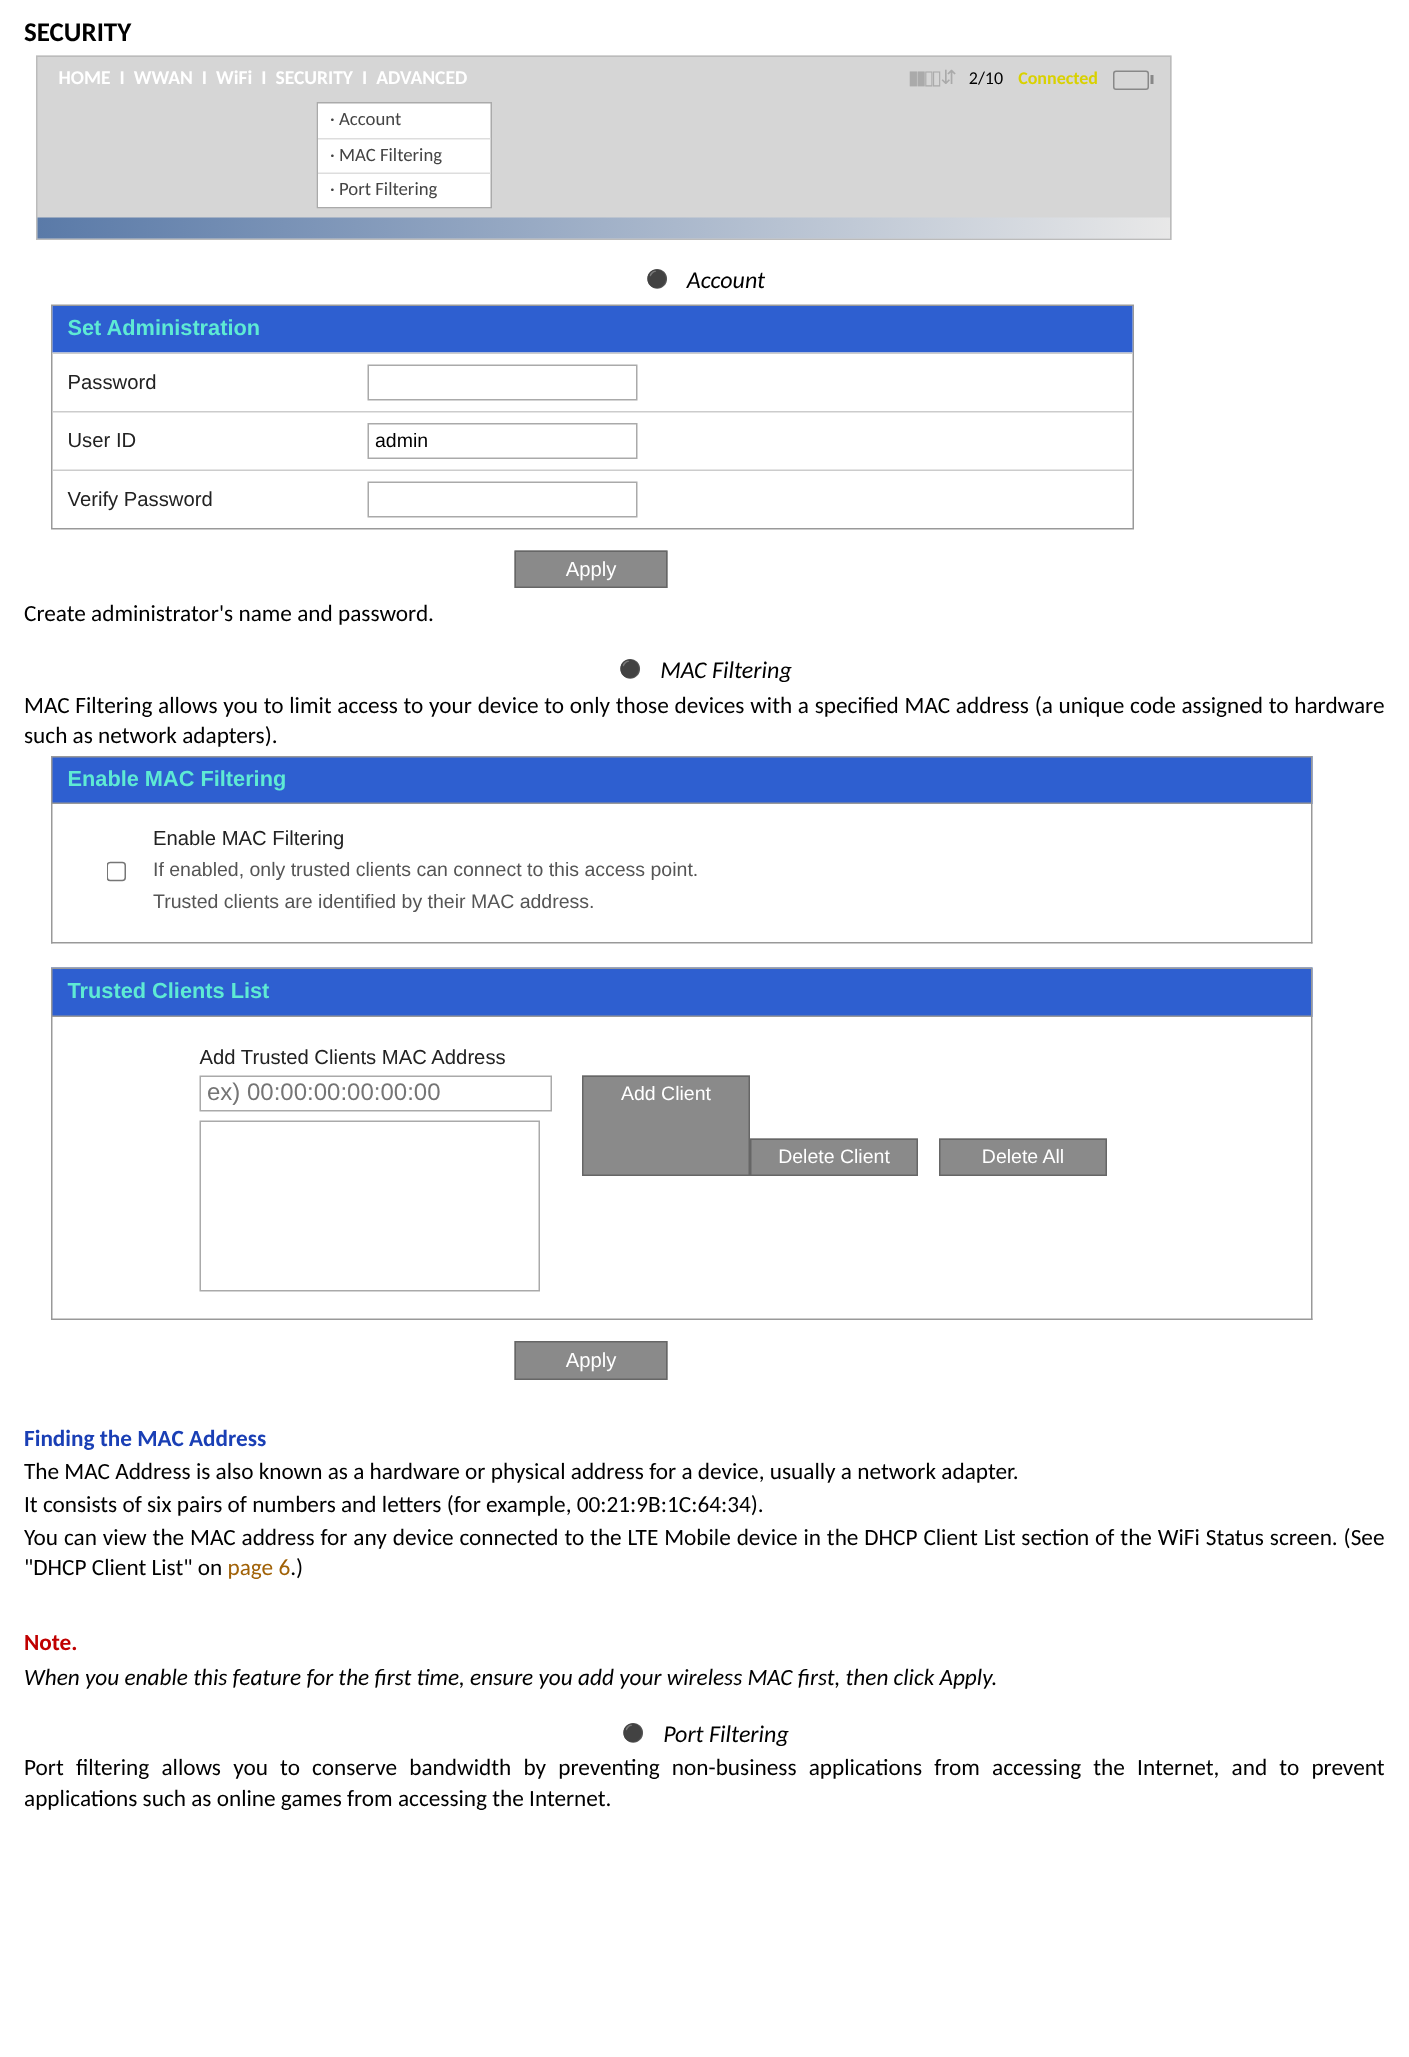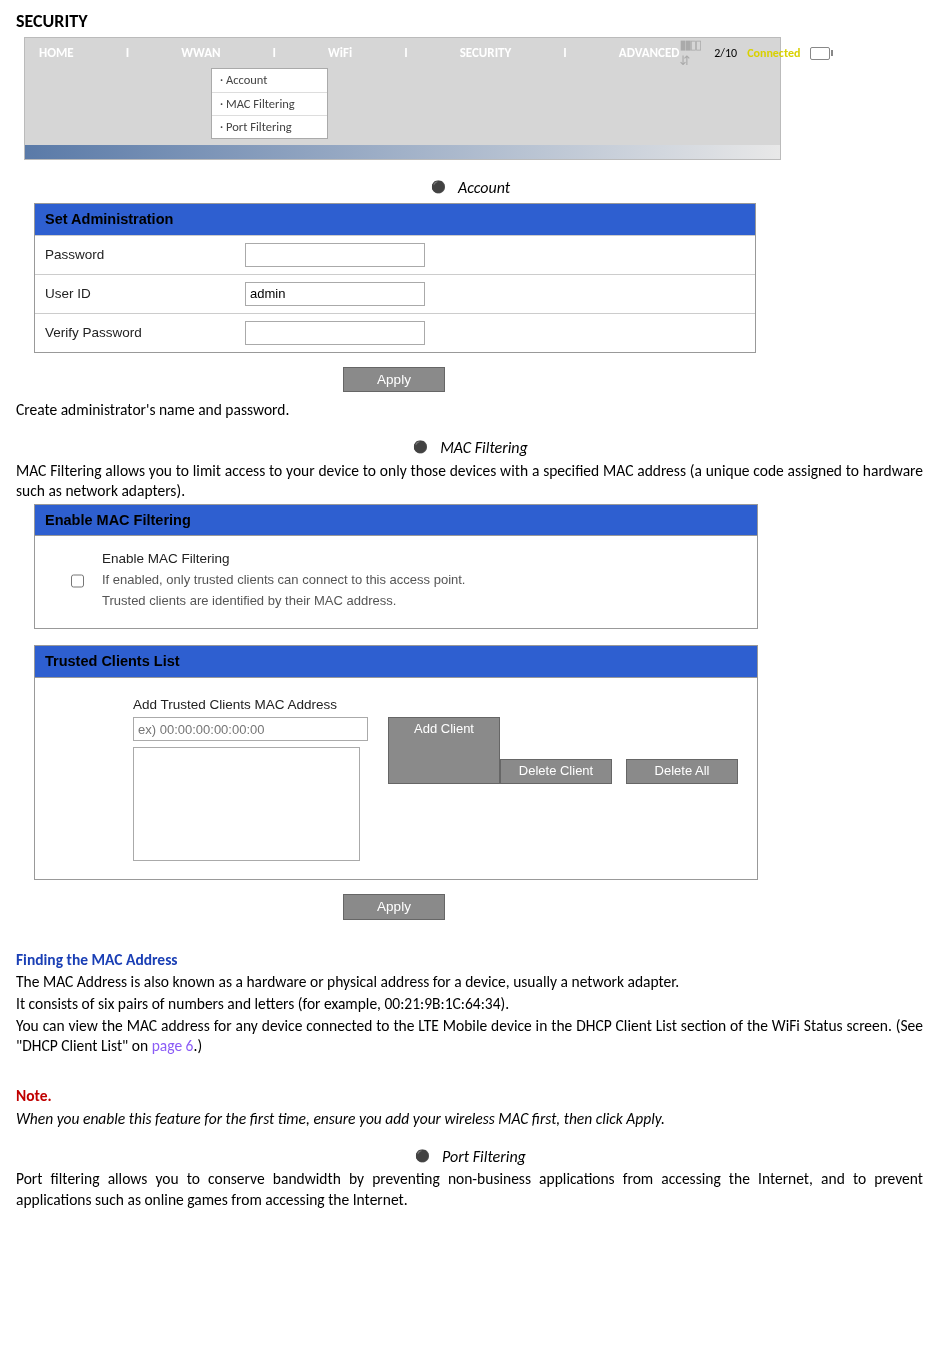--- a/index.html
+++ b/index.html
@@ -36,39 +36,39 @@
     color: #1a3fb5;
     font-weight: bold;
     margin-top: 30px;
   }
   .note-red {
     color: #c00000;
     font-weight: bold;
     margin-top: 30px;
   }
   .note-body { font-style: italic; }
-  .link { color: #8b5cf6; }
+  .link { color: #a16207; }
 
   
   .navbar-shot {
     border: 1px solid #bbb;
     background: #d6d6d6;
     width: 755px;
     margin-left: 8px;
   }
   .nav-row {
     display: flex;
     align-items: center;
     height: 30px;
     font-size: 13px;
     color: #fff;
     font-weight: bold;
   }
   .nav-sep { margin: 0 6px; }
-  .nav-left { display:flex; align-items:center; padding-left:14px;gap:46px;}
+  .nav-left { display:flex; align-items:center; padding-left:14px;}
   .nav-status {
     margin-left: auto;
     display: flex;
     align-items: center;
     gap: 10px;
     color: #000;
     font-weight: normal;
     padding-right: 14px;
     font-size: 12px;
   }
@@ -103,21 +103,21 @@
 
   
   .panel {
     border: 1px solid #999;
     margin: 4px 0 0 18px;
     width: 720px;
     font-family: Arial, sans-serif;
   }
   .panel-header {
     background: #2e5fd0;
-    color: #000000;
+    color: #5eead4;
     font-weight: bold;
     font-size: 14.5px;
     padding: 6px 10px;
   }
   .panel-row {
     display: flex;
     align-items: center;
     border-top: 1px solid #ccc;
     padding: 7px 10px;
     font-size: 13.5px;
@@ -141,21 +141,21 @@
     padding: 3px 0;
     width: 100px;
     text-align: center;
     font-family: Arial, sans-serif;
   }
   .btn.small{ width:110px; font-size:13px;}
 
   
   .mac-block {
     margin-left: 18px;
-    width: 724px;
+    width: 841px;
     font-family: Arial, sans-serif;
   }
   .mac-body {
     border:1px solid #999;
     border-top:none;
     padding: 14px 10px 18px 10px;
     display:flex;
     font-size: 13.5px;
     color:#222;
   }
@@ -168,21 +168,21 @@
     padding: 18px 10px 18px 98px;
     font-size:13.5px;
     color:#222;
   }
   .trusted-row{ display:flex; gap:20px; align-items:flex-start; margin-top:4px;}
   .mac-input{
     border:1px solid #aaa;
     width:225px; height:20px;
     padding:1px 4px;
     color:#888;
-    font-size:13px;
+    font-size:16px;
   }
   .list-box{
     border:1px solid #aaa;
     width:225px; height:112px;
     margin-top:6px;
   }
   .btn-col{ display:flex; flex-direction:row; gap:0;}
   .row2 { display:flex; gap:14px; margin-top:42px;}
 </style>
 </head>

